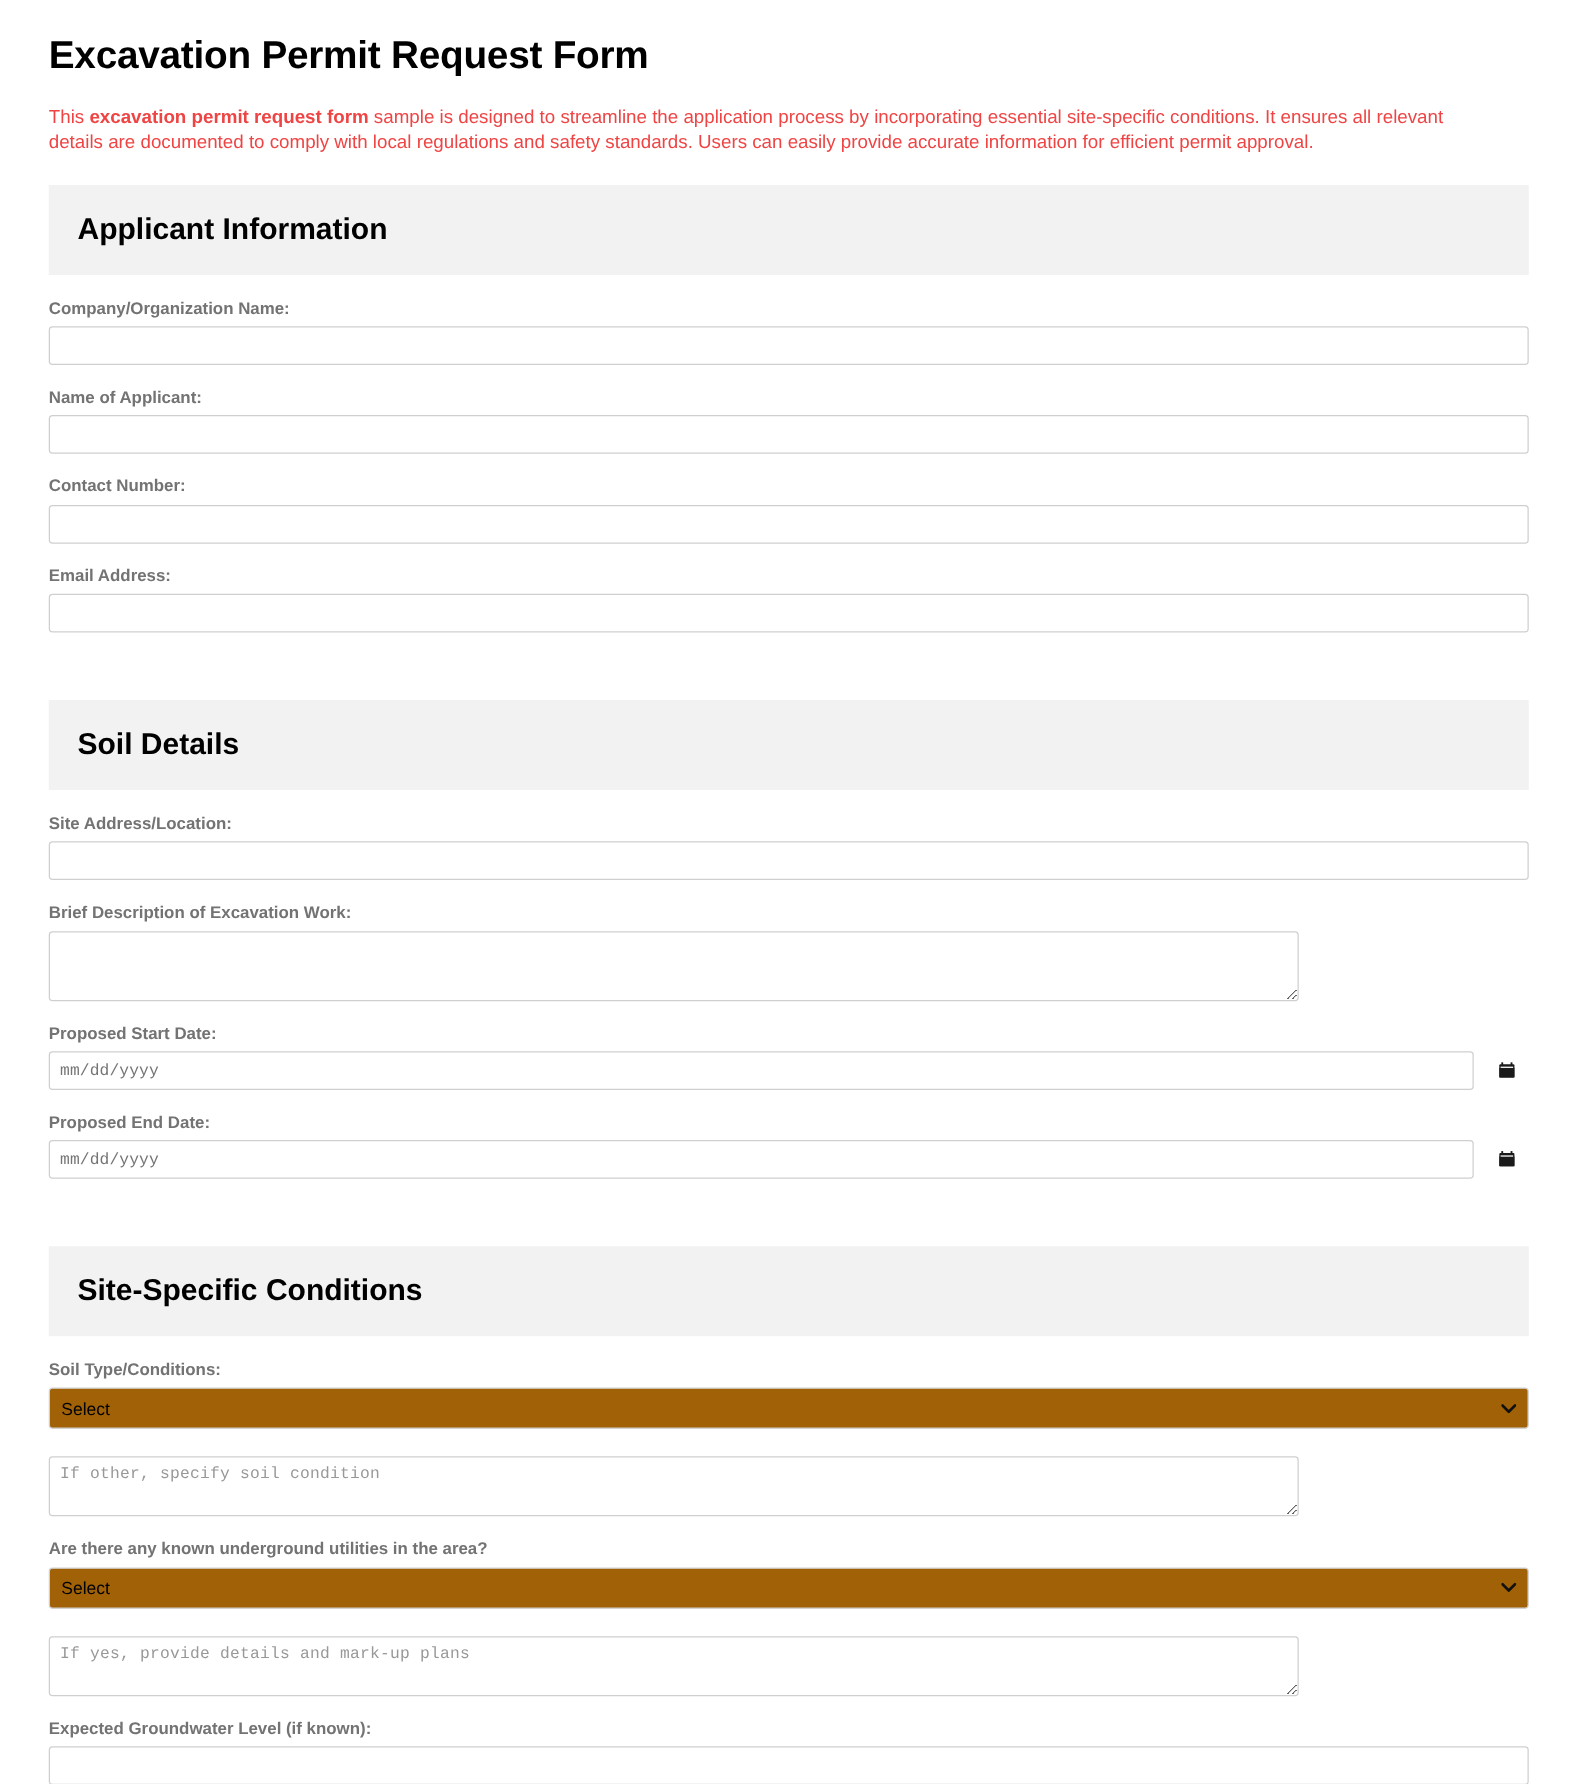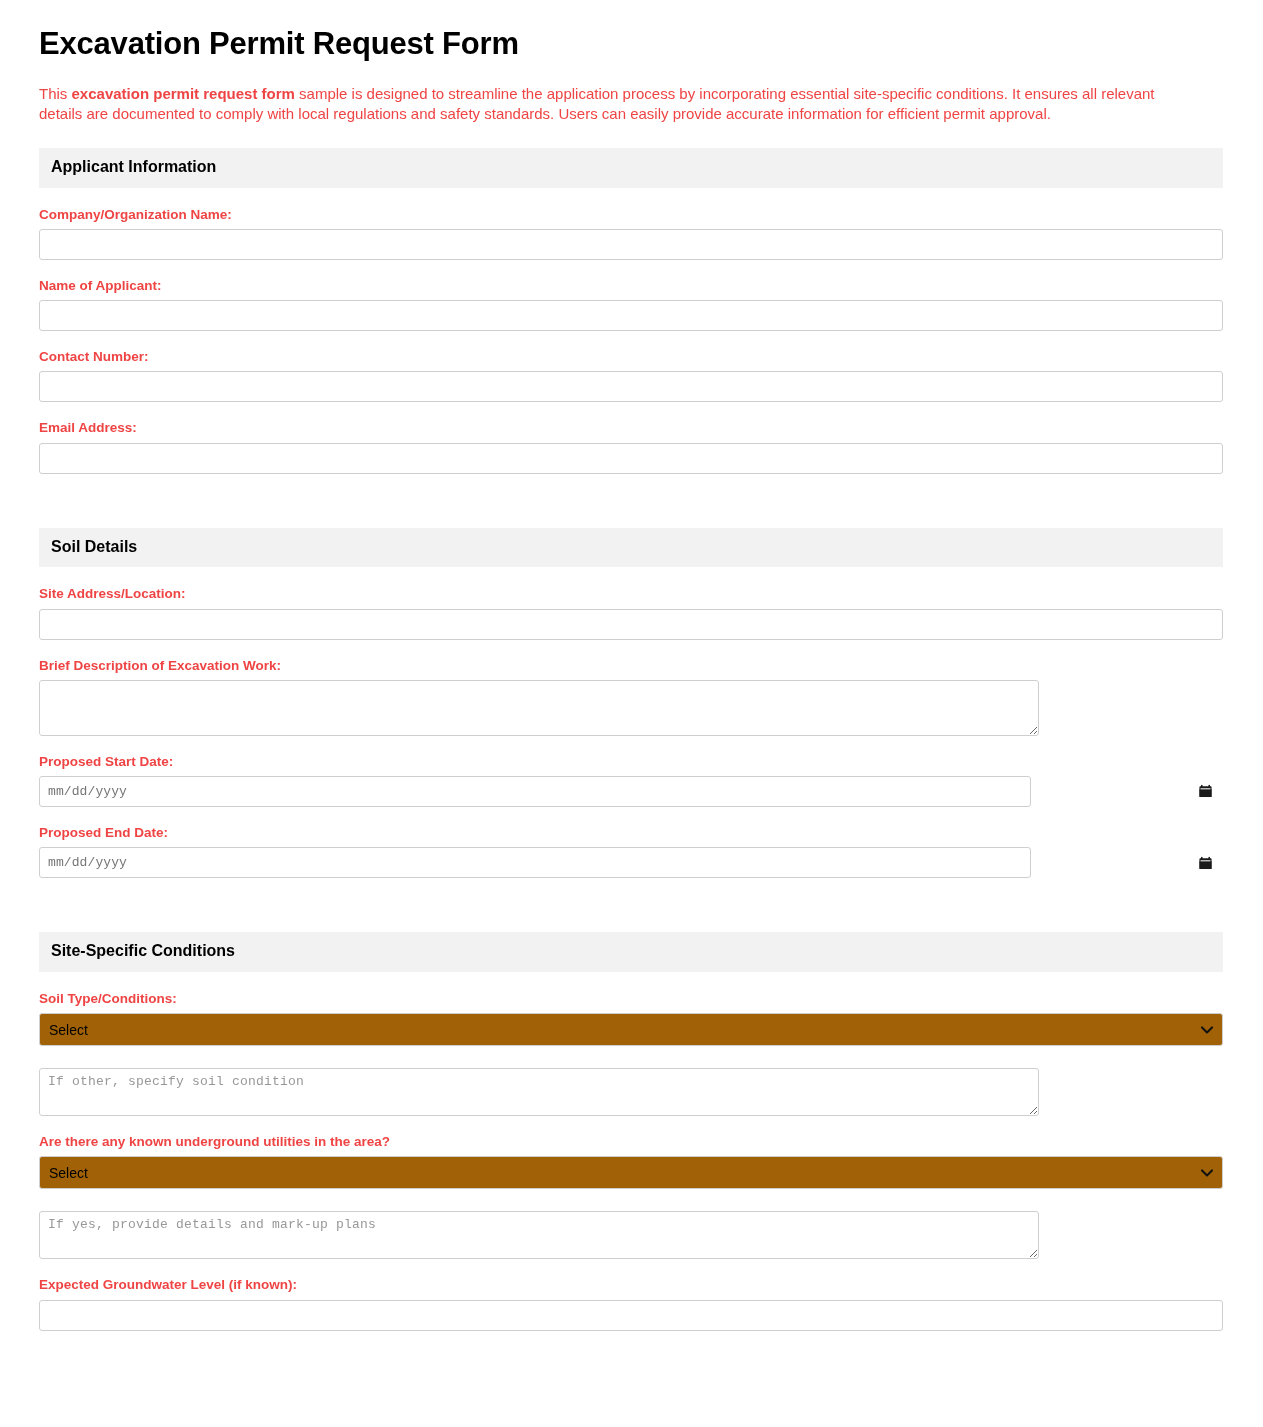--- a/index.html
+++ b/index.html
@@ -37,37 +37,37 @@
   p.intro b { font-weight: bold; }
 
   .section-header {
     background: #f2f2f2;
     margin: 0 0 18px 0;
     padding: 9px 0 10px 12px;
     width: 1184px;
     box-sizing: border-box;
   }
   .section-header h2 {
-    margin: 0;
-    font-size: 16px;
+    margin: 11px;
+    font-size: 24px;
     line-height: 1.3;
     font-weight: bold;
     color: #000;
   }
 
   .field {
     margin: 0 0 8px 0;
   }
   .field-label {
     display: block;
     font-size: 13.5px;
     font-weight: bold;
     line-height: 1.35;
     margin: 0 0 5px 0;
-    color: #ef4444;
+    color: #737373;
   }
   .text-input {
     display: block;
     box-sizing: border-box;
     width: 1184px;
     height: 31px;
     padding: 4px 8px;
     font-size: 14px;
     font-family: "Liberation Sans", sans-serif;
     color: #000;
@@ -98,21 +98,21 @@
     color: #989898;
     font-family: "Liberation Mono", monospace;
     font-size: 13px;
     letter-spacing: 0.2px;
   }
 
   .date-wrap { position: relative; width: 1184px; }
   .date-input {
     display: block;
     box-sizing: border-box;
-    width: 992px;
+    width: 1140px;
     height: 31px;
     padding: 4px 28px 4px 8px;
     font-size: 13px;
     font-family: "Liberation Mono", monospace;
     color: #2b2b2b;
     background: #ffffff;
     border: 1px solid #cfcfcf;
     border-radius: 3px;
     outline: none;
     letter-spacing: 0.1px;

